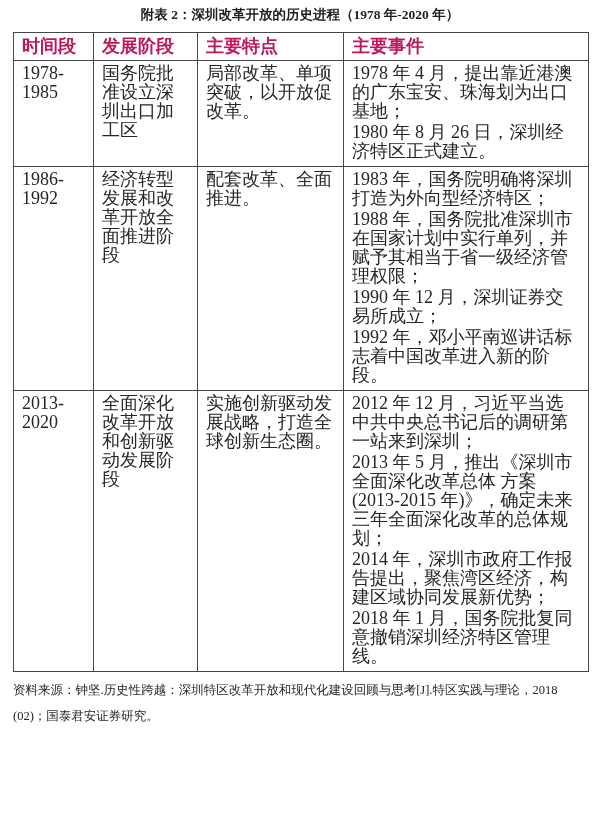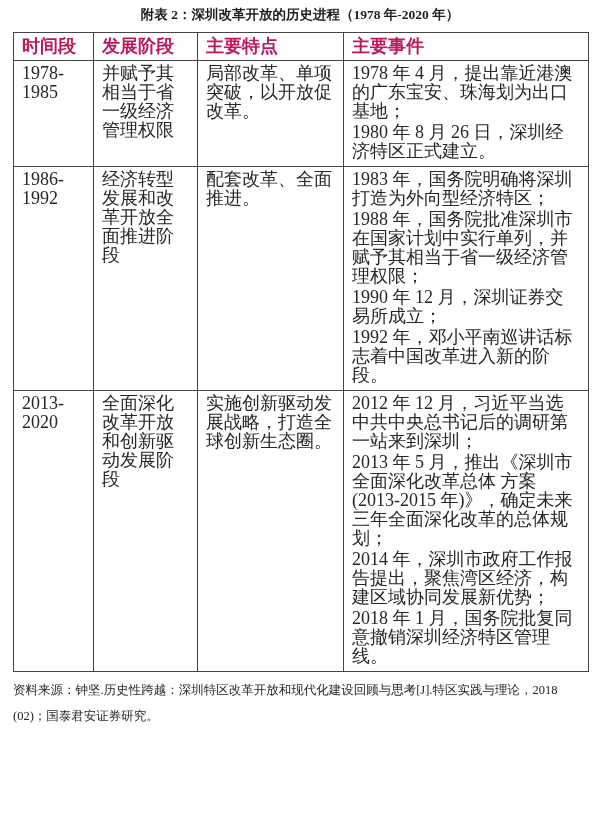--- a/index.html
+++ b/index.html
@@ -83,21 +83,21 @@
       <tr>
         <th>时间段</th>
         <th>发展阶段</th>
         <th>主要特点</th>
         <th>主要事件</th>
       </tr>
     </thead>
     <tbody>
       <tr>
         <td>1978-1985</td>
-        <td>并赋予其相当于省一级经济管理权限</td>
+        <td>国务院批准设立深圳出口加工区</td>
         <td>局部改革、单项突破，以开放促改革。</td>
         <td>
           <div class="events-list">
               <div>1978 年 4 月，提出靠近港澳的广东宝安、珠海划为出口基地；</div>
               <div>1980 年 8 月 26 日，深圳经济特区正式建立。</div>
             </div>
         </td>
       </tr>
       <tr>
         <td>1986-1992</td>

